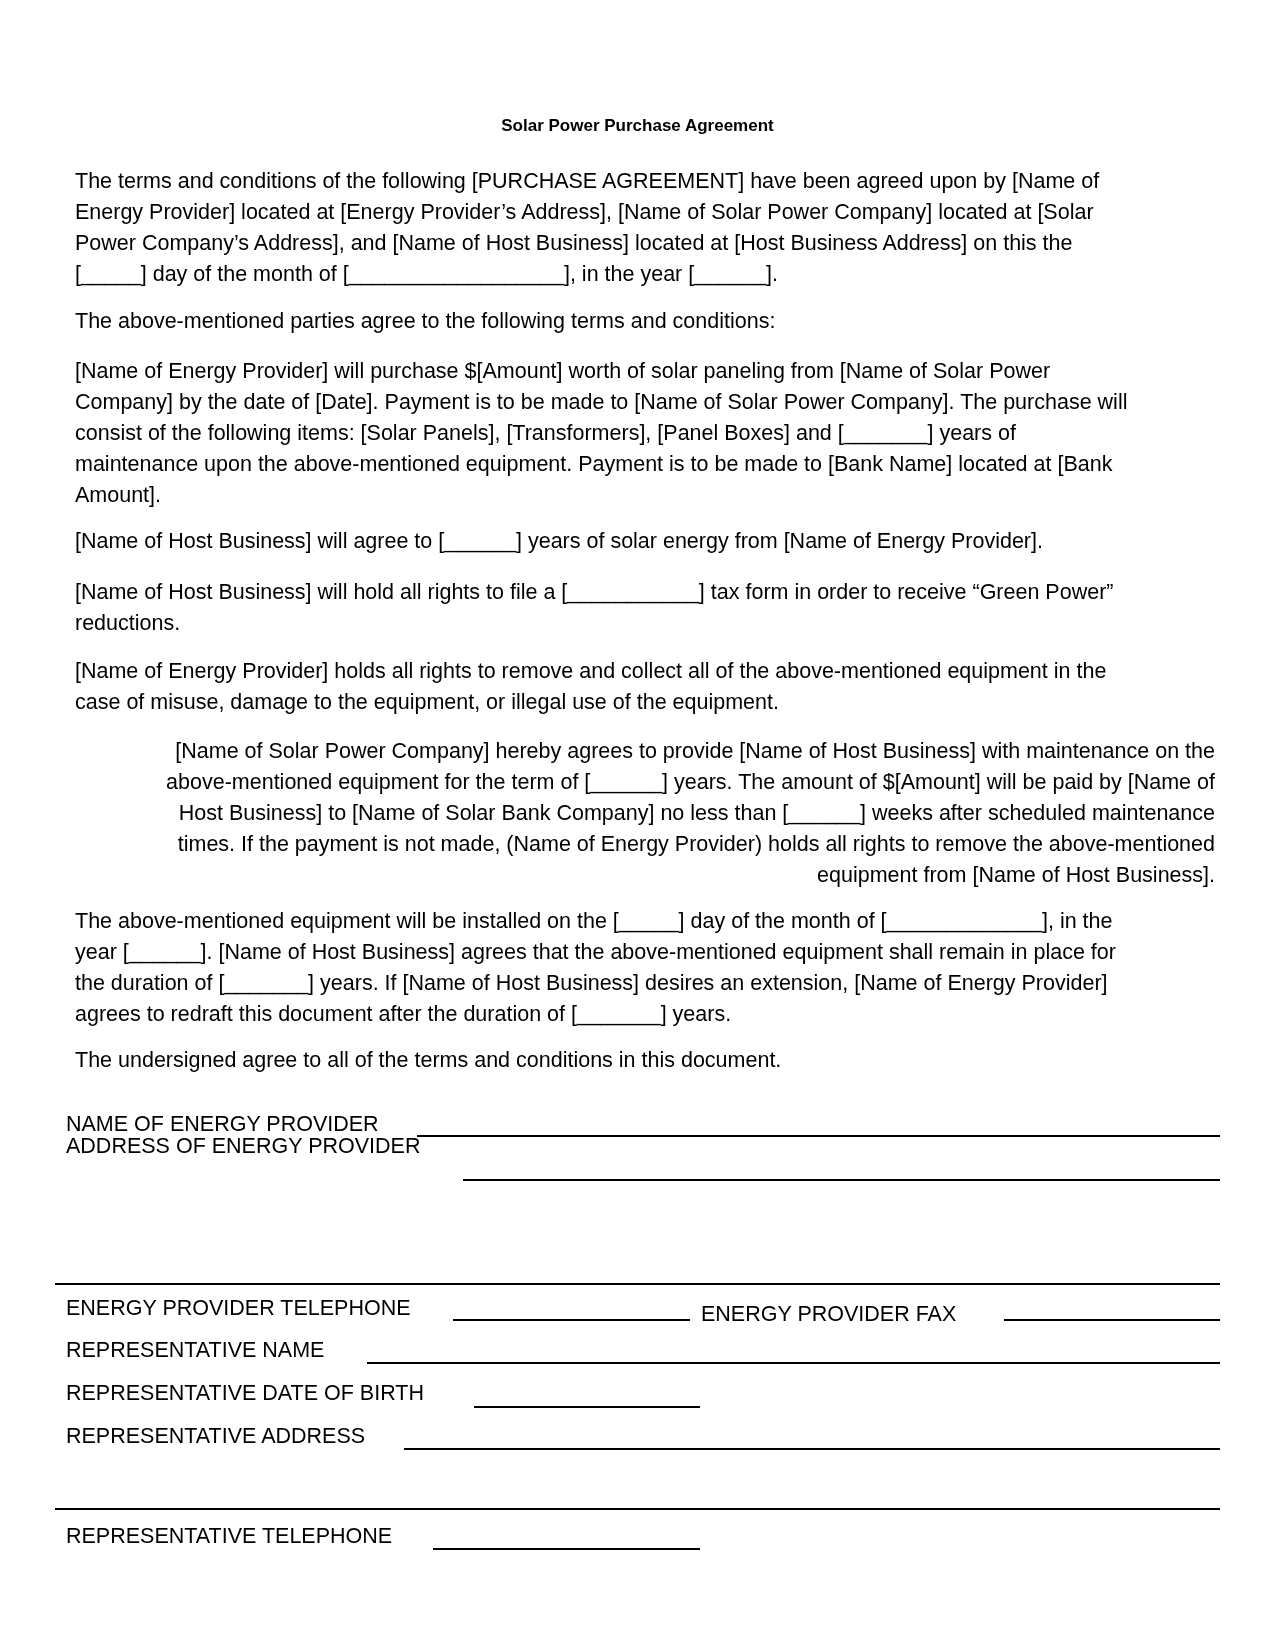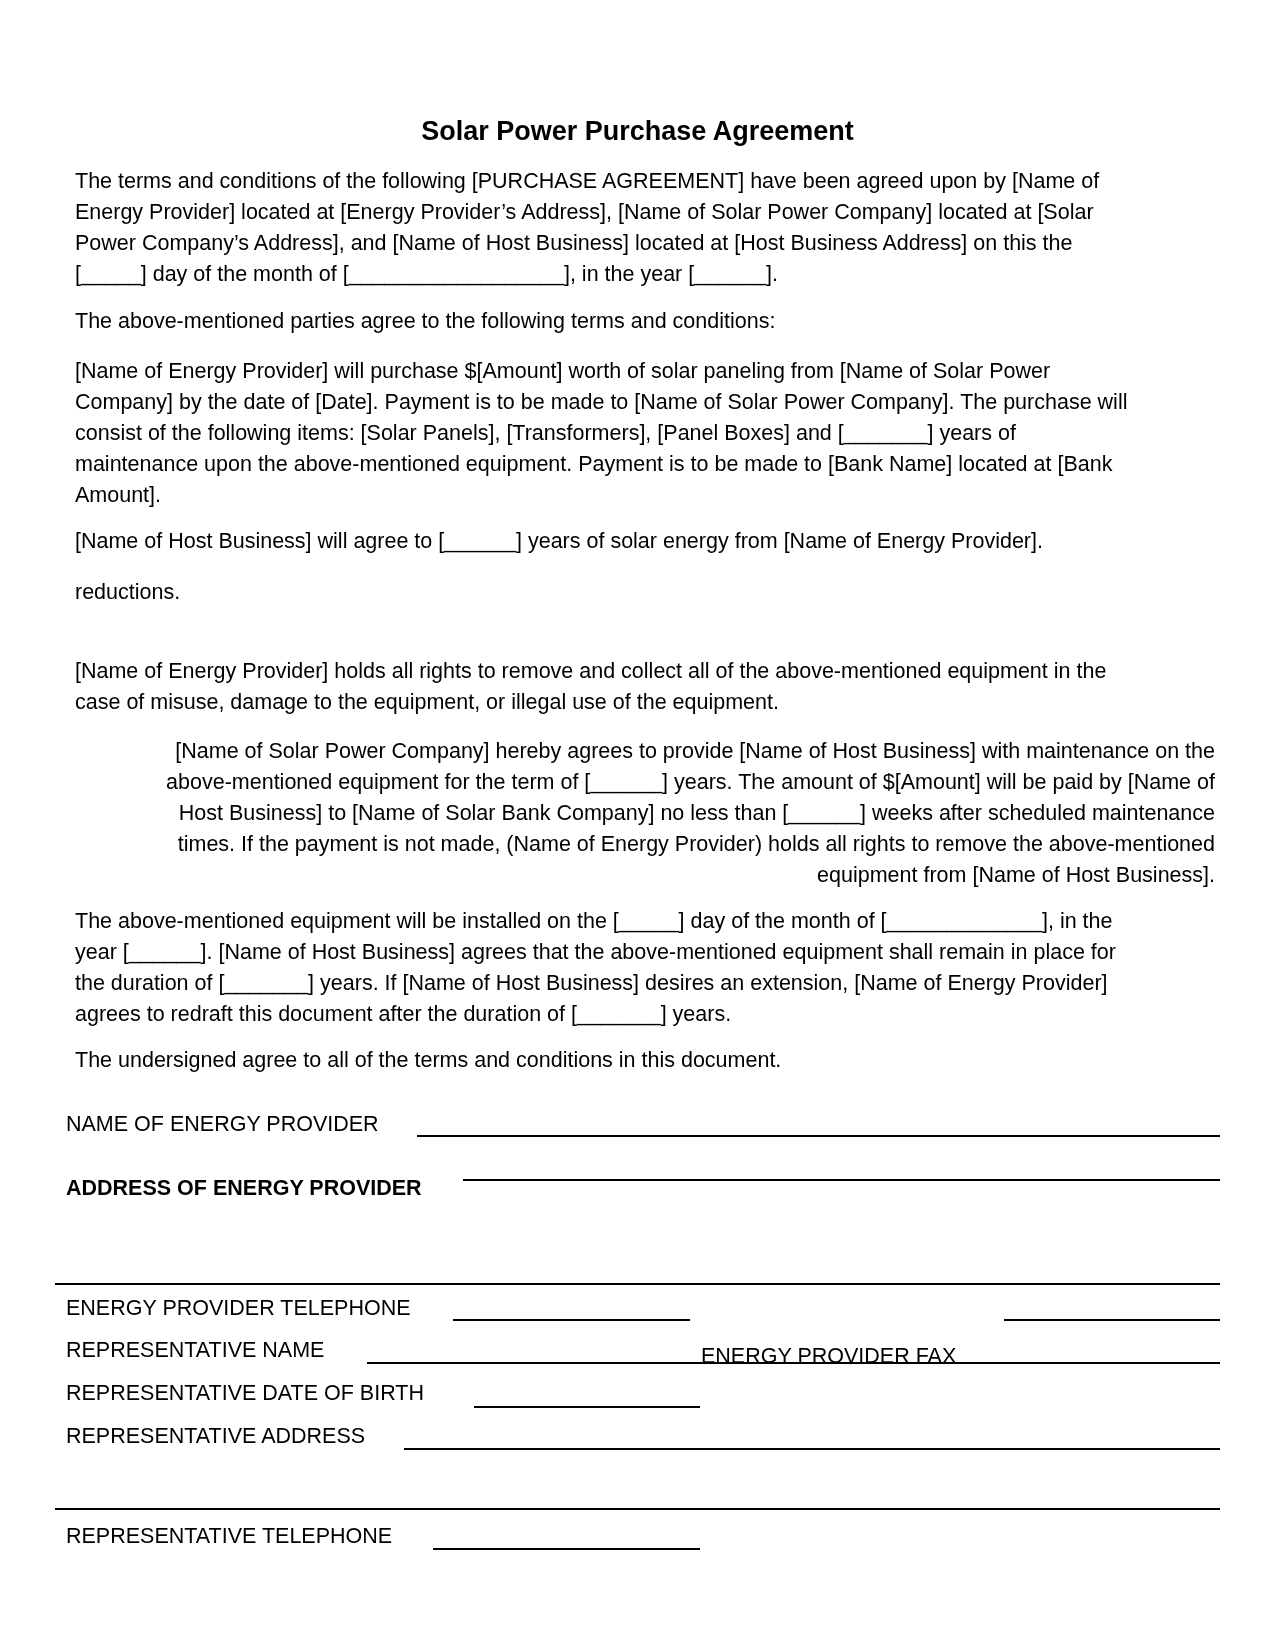--- a/index.html
+++ b/index.html
@@ -1,19 +1,19 @@
 <!DOCTYPE html>
 <html><head>
 <meta charset="utf-8">
 <style>
   html, body { margin: 0; padding: 0; background: #ffffff; }
   body { width: 1275px; height: 1650px; position: relative; overflow: hidden;
          font-family: "Liberation Sans", sans-serif; color: #000; }
   .title { position: absolute; top: 116px; left: 0; width: 1275px; text-align: center;
-           font-size: 27px; font-weight: bold; }
+           font-size: 17px; font-weight: bold; }
   .para { position: absolute; left: 75px; width: 1140px; font-size: 21.5px;
           line-height: 31px; white-space: nowrap; }
   .para .ln { display: block; height: 31px; }
   .label { position: absolute; left: 66px; font-size: 21.5px; white-space: nowrap; }
   .field { position: absolute; border: none; border-bottom: 2px solid #000;
            background: transparent; height: 22px; padding: 0; outline: none;
            font-family: "Liberation Sans", sans-serif; font-size: 18px; }
   .rule { position: absolute; left: 55px; width: 1165px; height: 0;
           border-top: 2px solid #000; }
 </style>
@@ -41,20 +41,21 @@
     <span class="ln">consist of the following items: [Solar Panels], [Transformers], [Panel Boxes] and [_______] years of</span>
     <span class="ln">maintenance upon the above-mentioned equipment. Payment is to be made to [Bank Name]  located at [Bank</span>
     <span class="ln">Amount].</span>
   </div>
 
   <div class="para" style="top:526px;">
     <span class="ln">[Name of Host Business] will agree to [______] years of solar energy from [Name of Energy Provider].</span>
   </div>
 
   <div class="para" style="top:577px;">
+    <span class="ln">[Name of Host Business] will hold all rights to file a [___________] tax form in order to receive “Green Power”</span>
     <span class="ln">reductions.</span>
   </div>
 
   <div class="para" style="top:656px;">
     <span class="ln">[Name of Energy Provider] holds all rights to remove and collect all of the above-mentioned equipment in the</span>
     <span class="ln">case of misuse, damage to the equipment, or illegal use of the equipment.</span>
   </div>
 
   <div class="para" style="top:736px;text-align:right;">
     <span class="ln">[Name of Solar Power Company] hereby agrees to provide [Name of Host Business] with maintenance on the</span>
@@ -73,29 +74,29 @@
 
   <div class="para" style="top:1045px;">
     <span class="ln">The undersigned agree to all of the terms and conditions in this document.</span>
   </div>
 
   <div>
 
     <span class="label" style="top:1112px;">NAME OF ENERGY PROVIDER</span>
     <input class="field" style="top: 1113px; left: 417px; width: 803px;" value="">
 
-    <span class="label" style="top:1176px;font-weight:bold;">ADDRESS OF ENERGY PROVIDER</span>
+    <span class="label" style="top:1134px;">ADDRESS OF ENERGY PROVIDER</span>
     <input class="field" style="top: 1157px; left: 463px; width: 757px;" value="">
 
     <div class="rule" style="top:1283px;"></div>
 
     <span class="label" style="top:1296px;">ENERGY PROVIDER TELEPHONE</span>
     <input class="field" style="top: 1297px; left: 453px; width: 237px;" value="">
 
-    <span class="label" style="top:1344px; left:701px;">ENERGY PROVIDER FAX</span>
+    <span class="label" style="top:1302px; left:701px;">ENERGY PROVIDER FAX</span>
     <input class="field" style="top: 1297px; left: 1004px; width: 216px;" value="">
 
     <span class="label" style="top:1338px;">REPRESENTATIVE NAME</span>
     <input class="field" style="top: 1340px; left: 367px; width: 853px;" value="">
 
     <span class="label" style="top:1381px;">REPRESENTATIVE DATE OF BIRTH</span>
     <input class="field" style="top: 1384px; left: 474px; width: 226px;" value="">
 
     <span class="label" style="top:1424px;">REPRESENTATIVE ADDRESS</span>
     <input class="field" style="top: 1426px; left: 404px; width: 816px;" value="">

